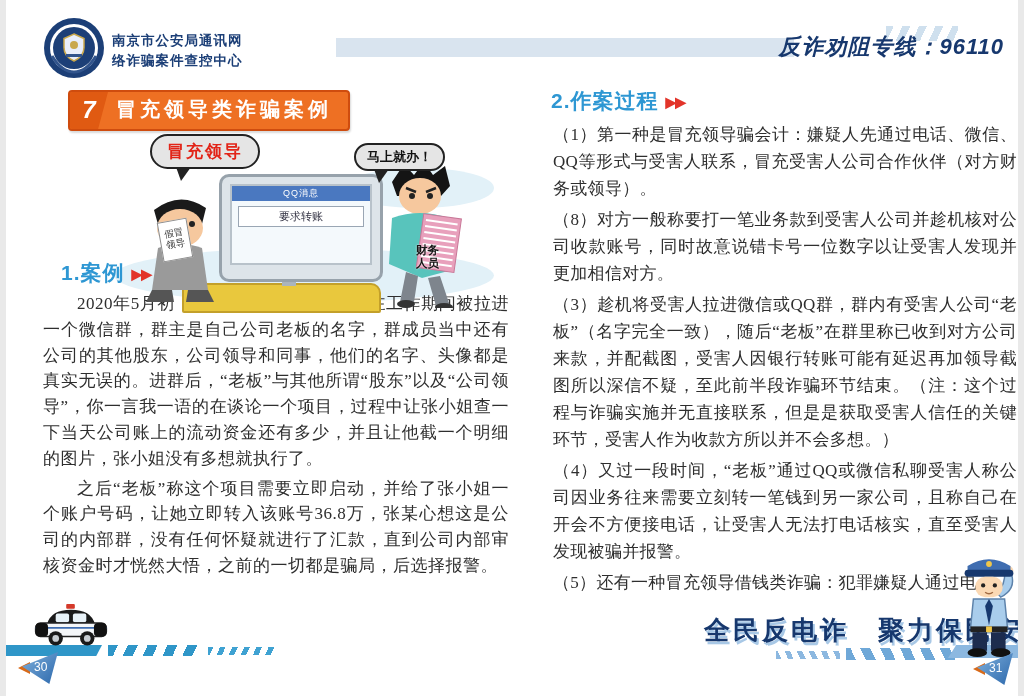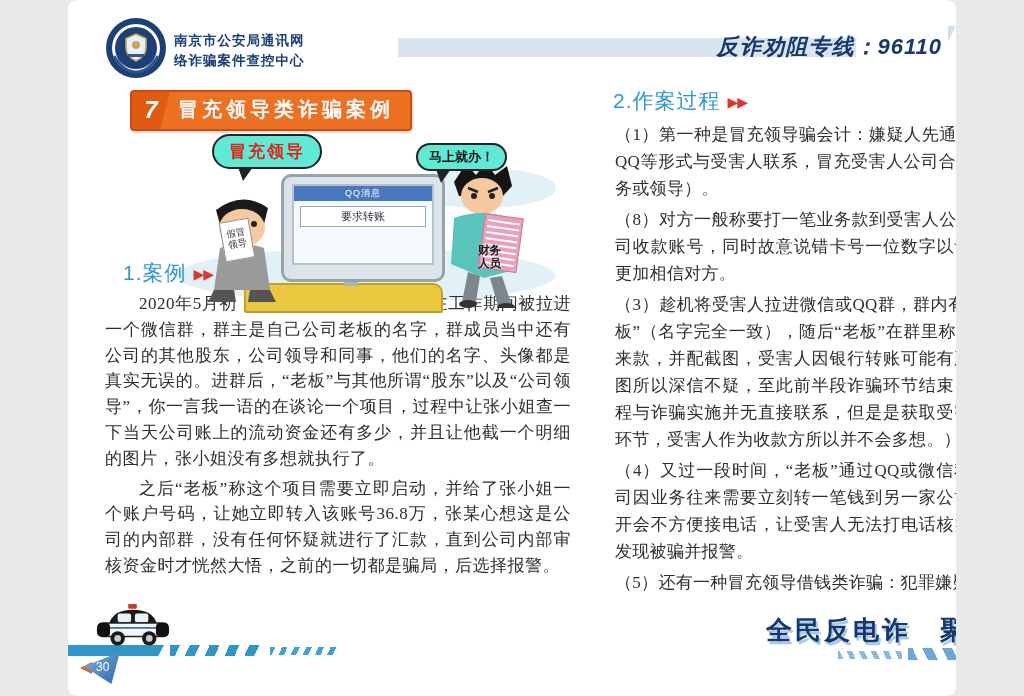--- a/index.html
+++ b/index.html
@@ -1,17 +1,17 @@
 <!DOCTYPE html>
 <html><head>
 <meta charset="utf-8">
 <style>
   html,body{margin:0;padding:0;background:#e9e9e9;}
-  .page{position:relative;width:888px;height:696px;margin:0 auto;background:#ffffff;
-        overflow:hidden;font-family:"Liberation Sans",sans-serif;border-radius:9px;}
+  .page{position:relative;width:1012px;height:696px;margin:0 auto;background:#ffffff;
+        overflow:hidden;font-family:"Liberation Sans",sans-serif;}
 
   
   .logo{position:absolute;left:36px;top:16px;width:64px;height:64px;}
   .org-name{position:absolute;left:106px;top:31px;font-size:13.5px;font-weight:600;
             color:#1c3f77;line-height:20px;letter-spacing:1px;}
   .header-bar{position:absolute;left:330px;top:38px;width:458px;height:19px;background:#d9e4ef;}
   .header-deco{position:absolute;left:880px;top:26px;width:72px;height:15px;
                background:repeating-linear-gradient(115deg,#cfe0ee 0 7px,transparent 7px 15px);}
   .hotline{position:absolute;right:14px;top:32px;font-size:22px;font-weight:bold;
            font-style:italic;color:#17386e;letter-spacing:1px;z-index:2;}
@@ -22,21 +22,21 @@
           box-shadow:1px 2px 2px rgba(0,0,0,.15);}
   .banner-num{width:38px;background:#e05a12;color:#fff;font-size:24px;font-weight:bold;
               font-style:italic;line-height:35px;text-align:center;
               clip-path:polygon(0 0,100% 0,74% 100%,0 100%);}
   .banner-title{color:#fff;font-weight:bold;font-size:20px;letter-spacing:4px;
                 line-height:34px;padding:0 16px 0 8px;}
 
   
   .cartoon{position:absolute;left:118px;top:128px;width:372px;height:180px;}
   .wisp{position:absolute;background:#e2f1f8;border-radius:50%;}
-  .bubble{position:absolute;background:#5eead4;border:2px solid #222;border-radius:18px;
+  .bubble{position:absolute;background:#e5e5e5;border:2px solid #222;border-radius:18px;
           font-weight:bold;white-space:nowrap;z-index:3;}
   .bubble .tail{position:absolute;width:0;height:0;border-left:5px solid transparent;
           border-right:10px solid transparent;border-top:14px solid #222;bottom:-14px;left:18px;}
   .bubble-scammer{left:26px;top:6px;padding:4px 15px;color:#e22418;font-size:17px;letter-spacing:2px;}
   .bubble-clerk{left:230px;top:15px;padding:3px 11px;color:#111;font-size:13px;}
   .monitor{position:absolute;left:95px;top:46px;width:128px;height:102px;background:#dde4e9;
            border:3px solid #97a2ab;border-radius:10px;z-index:2;padding-left:30px;}
   .screen{position:absolute;left:8px;top:7px;right:8px;bottom:14px;background:#f4f9fc;
           border:2px solid #b8c2ca;overflow:hidden;}
   .screen-titlebar{background:#4a78c0;color:#fff;font-size:9px;text-align:center;
@@ -47,21 +47,21 @@
   .desk{position:absolute;left:58px;top:155px;width:195px;height:26px;background:#e9c83d;
         border:2px solid #c3a02a;border-radius:4px 10px 2px 2px;z-index:1;}
   .fig{position:absolute;z-index:2;}
   .paper{position:absolute;left:36px;top:92px;width:30px;height:40px;background:#fff;
          border:1px solid #8b8b8b;transform:rotate(-10deg);z-index:4;text-align:center;
          font-size:9.5px;line-height:11px;color:#333;padding-top:6px;box-sizing:border-box;}
   .clerk-label{position:absolute;left:292px;top:116px;width:28px;font-size:11.5px;font-weight:bold;
                color:#151515;line-height:13px;z-index:4;text-shadow:0 0 2px #fff;}
 
   
-  .sec-heading{position:absolute;font-size:21px;font-weight:normal;color:#2e97d3;
+  .sec-heading{position:absolute;font-size:21px;font-weight:bold;color:#2e97d3;
                letter-spacing:1px;z-index:5;}
   .sec-heading .arrows{color:#e2342a;font-size:14px;letter-spacing:-1px;margin-left:7px;
                        vertical-align:1px;}
   .heading-1{left:55px;top:259px;}
   .heading-2{left:545px;top:87px;}
   .body-col{position:absolute;text-align:justify;color:#2e2e2e;
             font-family:"Liberation Serif","DejaVu Serif",serif;}
   .col-left{left:33px;top:287px;width:474px;font-size:17px;line-height:25.8px;letter-spacing:.5px;}
   .col-right{left:543px;top:117px;width:472px;font-size:17px;line-height:27px;letter-spacing:.3px;}
   .body-col p{margin:4px;}

